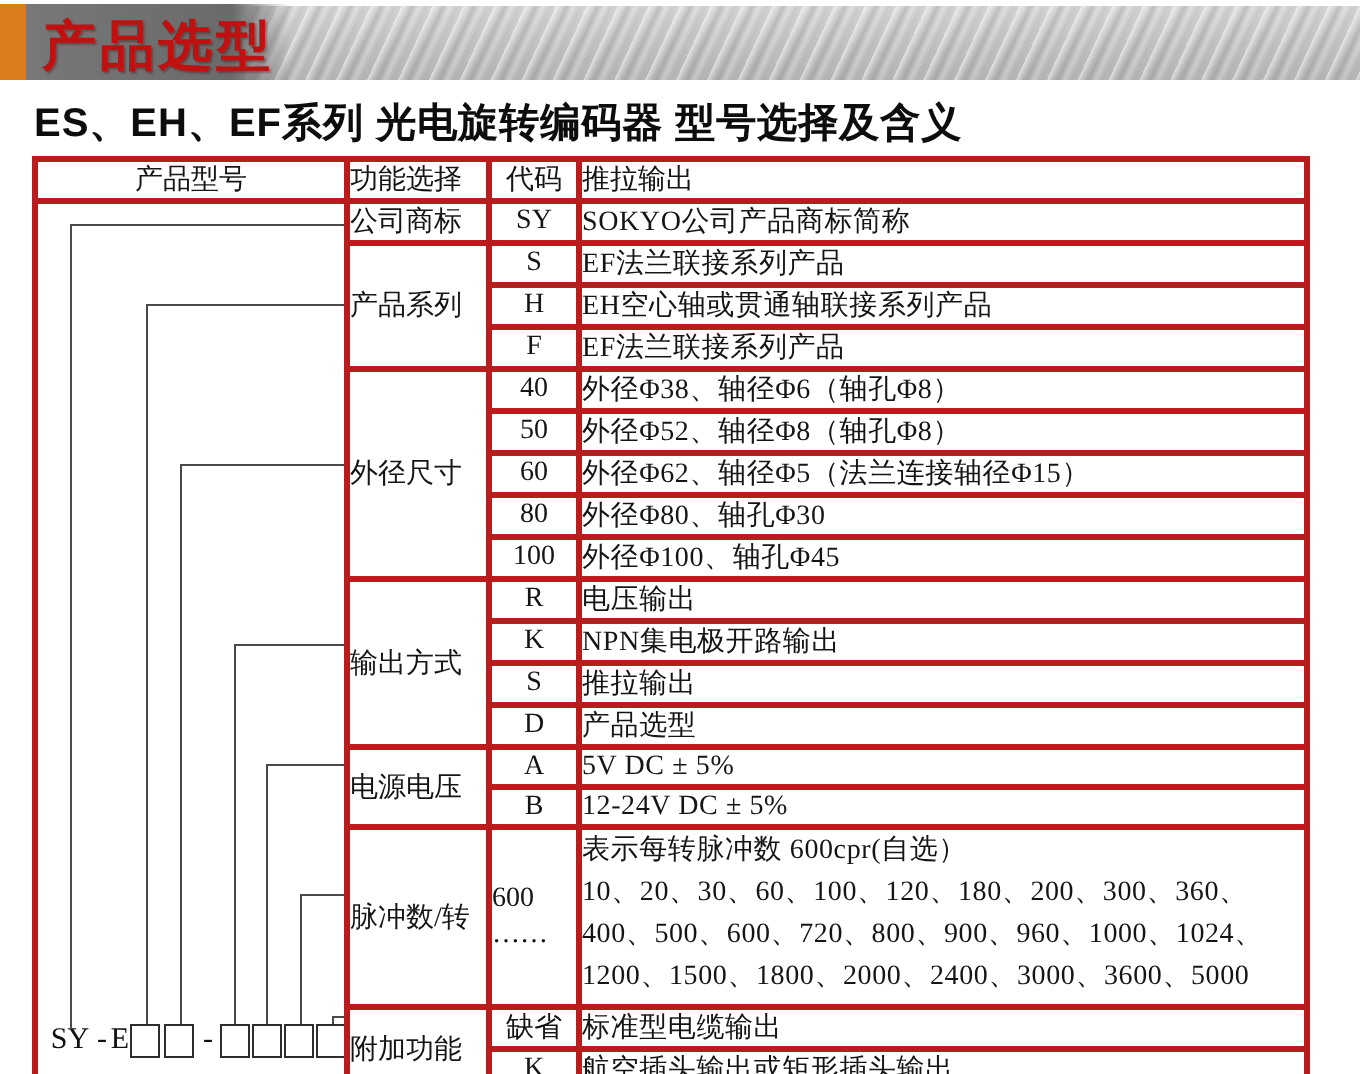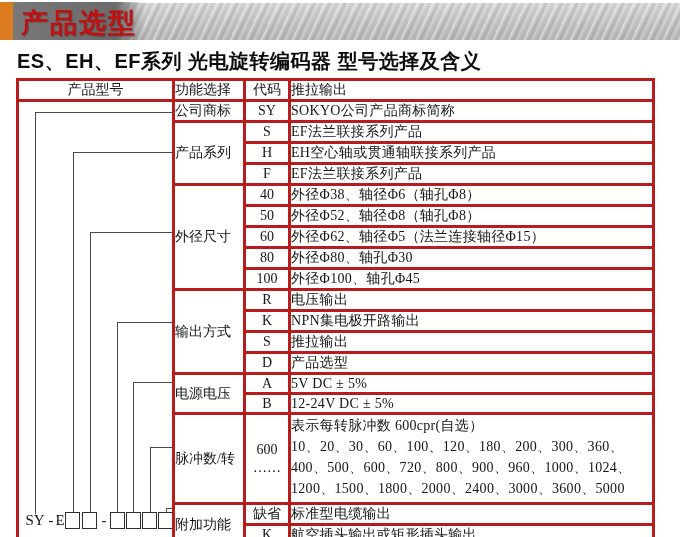--- a/index.html
+++ b/index.html
@@ -33,21 +33,21 @@
     font-weight:normal;overflow:hidden;white-space:nowrap;}
   tr.h18{height:18px;} tr.h20{height:20px;} tr.h90{height:90px;}
   th.c-model{text-align:center;}
   th.c-fn,td.fn{text-align:left;padding-left:7px;}
   th.c-code,td.code{text-align:center;}
   th.c-desc,td.desc{text-align:left;padding-left:10px;}
   td.desc{letter-spacing:0.3px;}
   td.pulse-desc{white-space:normal;padding:1px 0 0 10px;vertical-align:top;margin-top:40px;}
   .pulse-line{line-height:21px;white-space:nowrap;letter-spacing:0.3px;}
   td.pulse-code{vertical-align:middle;}
-  .pulse-code-line{line-height:18px;text-align:center;}
+  .pulse-code-line{line-height:18px;text-align:left;}
 
   
   td.treecell{vertical-align:top;}
   .tree{position:relative;width:100%;height:430px;}
   .conn{position:absolute;border-left:1px solid #4a4a4a;border-top:1px solid #4a4a4a;}
   .mchar{position:absolute;top:409px;height:18px;line-height:18px;font-size:15px;
     text-align:center;color:#111;}
   .mbox{position:absolute;top:410px;width:15px;height:17px;border:1px solid #2e2e2e;
     box-sizing:border-box;background:#ffffff;}
 </style>

